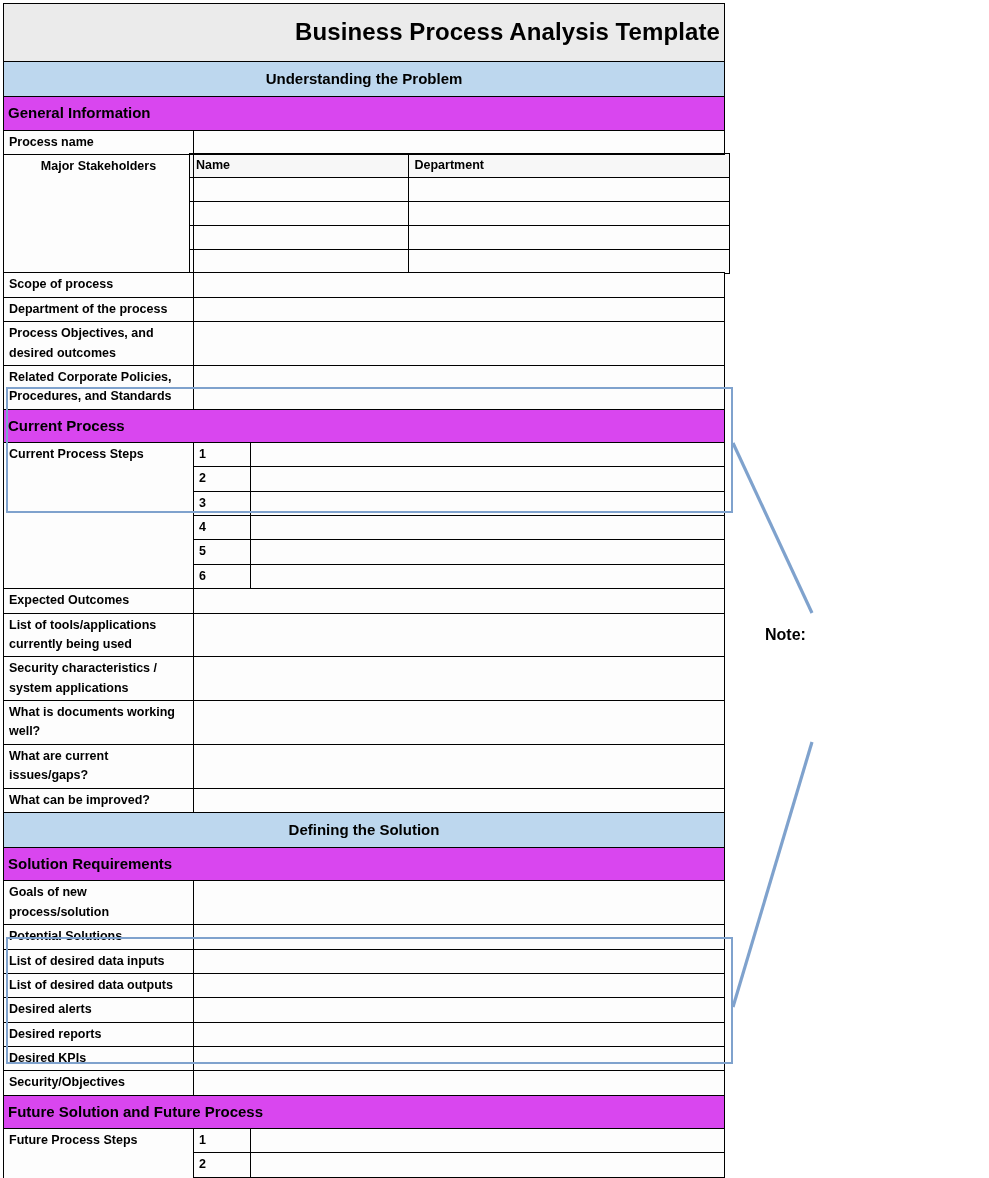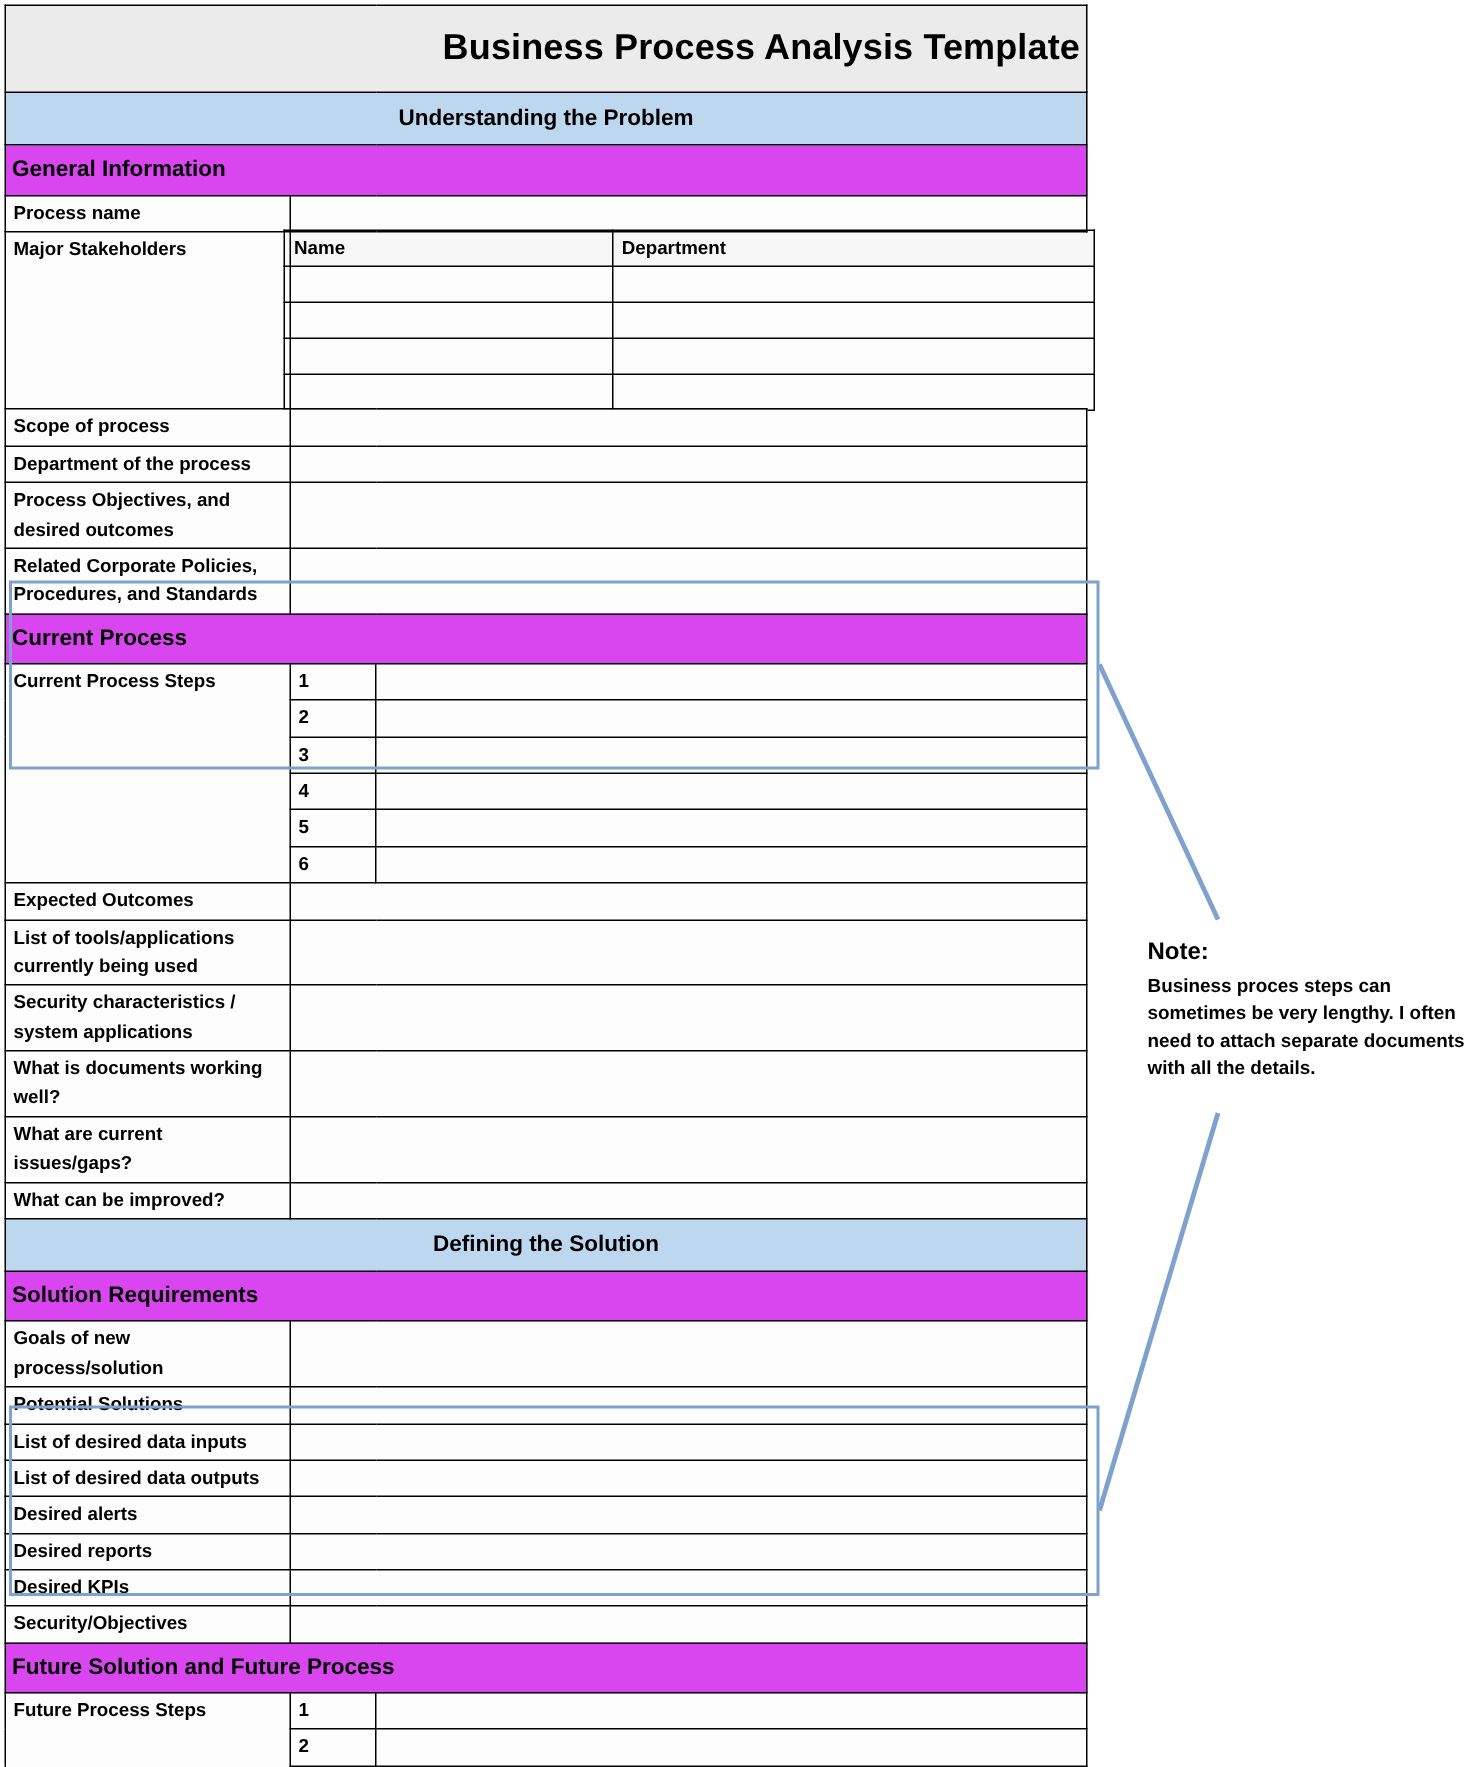--- a/index.html
+++ b/index.html
@@ -70,21 +70,21 @@
   .inner td{
     border:1px solid #000;
     font-size:12.5px;
     padding:2px 6px;
     height:19px;
     background:#fdfdfd;
   }
   .inner td.ih{font-weight:bold;background:#f7f7f7;}
   .inner .in-name{width:40.5%;}
   .stake-cell{padding:0 !important;border:none !important;background:transparent !important;margin-top:44px;}
-  .stake-left{vertical-align:top;}
+  .stake-left{vertical-align:top;text-align:center;}
 
   
   .hl{
     position:absolute;
     border:2.5px solid #7fa2cd;
     pointer-events:none;
     box-sizing:border-box;
   }
   #hl-current{left:6px;top:387px;width:727px;height:126px;}
   #hl-future{left:6px;top:937px;width:727px;height:127px;}
@@ -304,16 +304,15 @@
   <div class="hl" id="hl-current"></div>
   <div class="hl" id="hl-future"></div>
 
   <svg class="conn" style="left:0;top:0;width:989px;height:1178px;">
     <line x1="733" y1="443" x2="812" y2="613" stroke="#7fa2cd" stroke-width="3.2"></line>
     <line x1="733" y1="1007" x2="812" y2="742" stroke="#7fa2cd" stroke-width="3.2"></line>
   </svg>
 
   <div class="note">
     <p class="note-title">Note:</p>
-    <p class="note-body">Business proces steps can sometimes be very lengthy.  I often need to attach separate documents with all the details.</p>
   </div>
 
 </div>
 
 </body></html>

